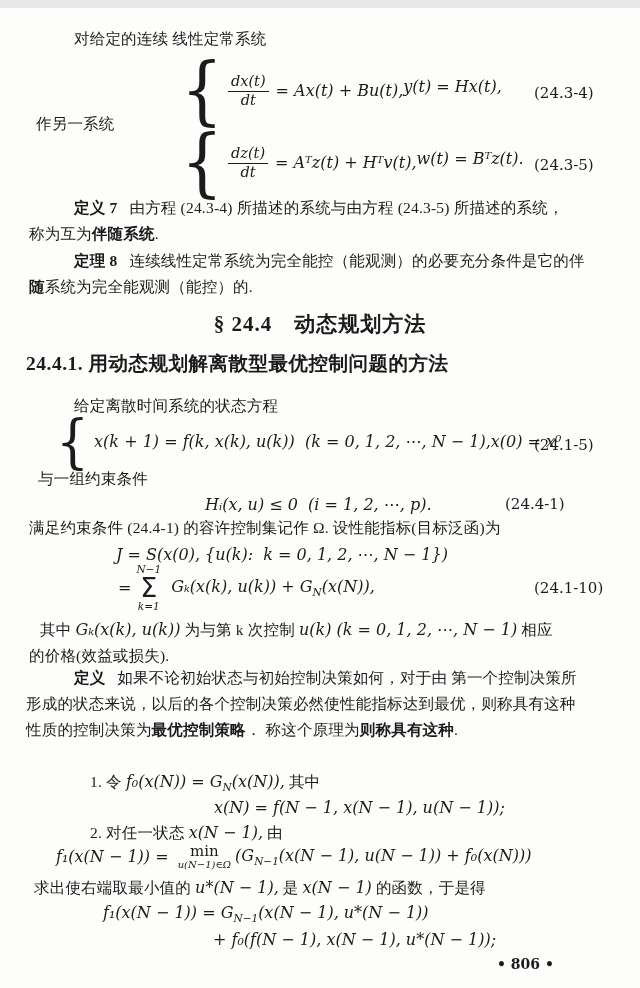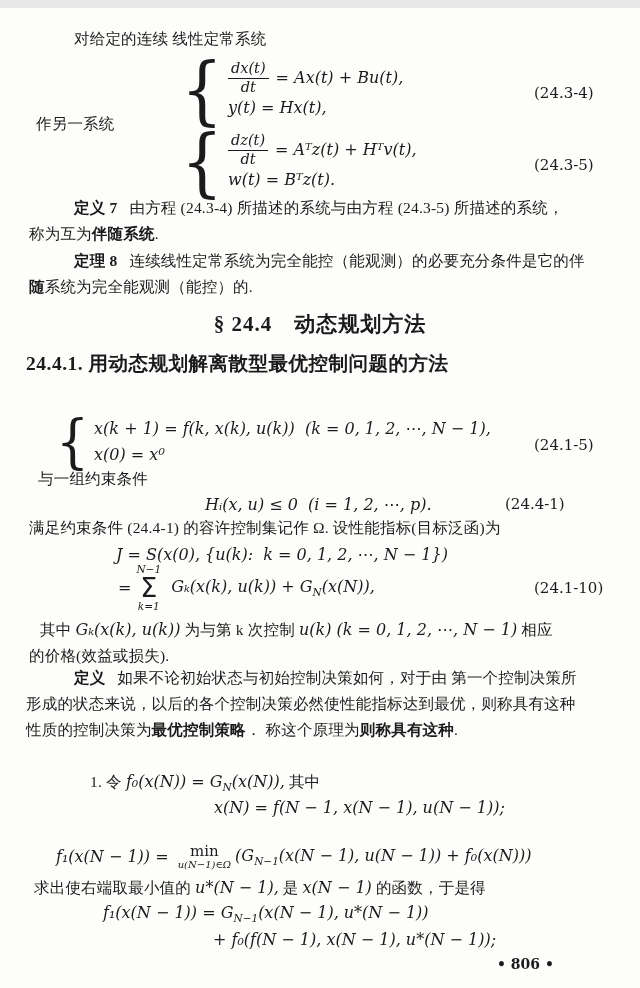--- a/index.html
+++ b/index.html
@@ -14,21 +14,21 @@
   .up{font-style:normal;}
   .b{font-weight:bold;}
   .tag{font-weight:bold;margin-right:12px;}
   .h1{font-weight:bold;font-size:21px;letter-spacing:1px;}
   .h2{font-weight:bold;font-size:19.5px;letter-spacing:0.5px;}
   .eqlabel{font-style:normal;font-family:"DejaVu Serif","DejaVu Sans",serif;font-size:15px;}
   .sys{display:flex;align-items:center;}
   .brace{font-family:"DejaVu Serif",serif;font-weight:200;line-height:1;margin-right:5px;transform:scaleY(1.12);transform-origin:center;}
   .br-lg{font-size:66px;}
   .br-md{font-size:52px;}
-  .stack{display:flex;flex-direction:column;justify-content:center;}
+  .stack{display:flex;flex-direction:row;justify-content:center;}
   .stack .eqrow{display:flex;align-items:center;height:34px;}
   .stack .eqrow2{display:flex;align-items:center;height:26px;}
   .frac{display:inline-flex;flex-direction:column;align-items:center;margin-right:7px;line-height:1.1;}
   .frac .fn{border-bottom:1.4px solid #1b1b1b;padding:0 3px 1px;font-size:14.5px;}
   .frac .fd{padding-top:1px;font-size:14.5px;}
   sub.s{font-size:10.5px;font-style:italic;vertical-align:-4px;letter-spacing:0;}
   .sum{display:inline-flex;flex-direction:column;align-items:center;line-height:1;margin:0 5px;vertical-align:middle;}
   .sum .lim{font-size:10.5px;font-style:italic;line-height:1.1;}
   .sum .sg{font-size:27px;font-style:normal;line-height:0.95;font-family:"DejaVu Sans",sans-serif;}
   .minop{display:inline-flex;flex-direction:column;align-items:center;line-height:1;margin:0 4px;vertical-align:middle;}
@@ -78,20 +78,21 @@
   <div class="t cjk" style="top:191px;left:74px"><span class="tag">定义 7</span><span>由方程 (24.3-4) 所描述的系统与由方程 (24.3-5) 所描述的系统，</span></div>
   <div class="t cjk" style="top:217px;left:29px"><span>称为互为</span><span class="b">伴随系统</span><span>.</span></div>
 
   <div class="t cjk" style="top:244px;left:74px"><span class="tag">定理 8</span><span>连续线性定常系统为完全能控（能观测）的必要充分条件是它的伴</span></div>
   <div class="t cjk" style="top:270px;left:29px"><span class="b">随</span><span>系统为完全能观测（能控）的.</span></div>
 
   <div class="t cjk h1" style="top:304px;left:0;width:640px;text-align:center;white-space:normal">§ 24.4　动态规划方法</div>
 
   <div class="t cjk h2" style="top:344px;left:26px">24.4.1. 用动态规划解离散型最优控制问题的方法</div>
 
+  <div class="t cjk" style="top:389px;left:74px">给定离散时间系统的状态方程</div>
 
   <div class="t sys" style="top:408px;left:56px">
     <span class="brace br-md">{</span>
     <span class="stack">
       <span class="eqrow2 math">x(k + 1) = f(k, x(k), u(k))  (k = 0, 1, 2, ⋯, N − 1),</span>
       <span class="eqrow2 math">x(0) = x⁰</span>
     </span>
   </div>
   <div class="t eqlabel" style="top:428px;left:534px">(24.1-5)</div>
 
@@ -119,20 +120,21 @@
 
   <div class="t cjk" style="top:661px;left:74px"><span class="tag">定义</span><span>如果不论初始状态与初始控制决策如何，对于由 第一个控制决策所</span></div>
   <div class="t cjk" style="top:687px;left:26px">形成的状态来说，以后的各个控制决策必然使性能指标达到最优，则称具有这种</div>
   <div class="t cjk" style="top:713px;left:26px"><span>性质的控制决策为</span><span class="b">最优控制策略</span><span>． 称这个原理为</span><span class="b">则称具有这种</span><span>.</span></div>
 
 
   <div class="t" style="top:764px;left:90px"><span class="cjk">1. 令 </span><span class="math"><span>f₀(x(N)) = G</span><sub class="s">N</sub><span>(x(N)),</span></span><span class="cjk"> 其中</span></div>
 
   <div class="t math" style="top:790px;left:214px">x(N) = f(N − 1, x(N − 1), u(N − 1));</div>
 
+  <div class="t" style="top:815px;left:90px"><span class="cjk">2. 对任一状态 </span><span class="math">x(N − 1),</span><span class="cjk"> 由</span></div>
 
   <div class="t math" style="top:831px;left:56px;display:flex;align-items:center;height:36px">
     <span>f₁(x(N − 1)) = </span>
     <span class="minop">
       <span class="mw">min</span>
       <span class="mc">u(N−1)∈Ω</span>
     </span>
     <span><span>(G</span><sub class="s">N−1</sub><span>(x(N − 1), u(N − 1)) + f₀(x(N)))</span></span>
   </div>
 

